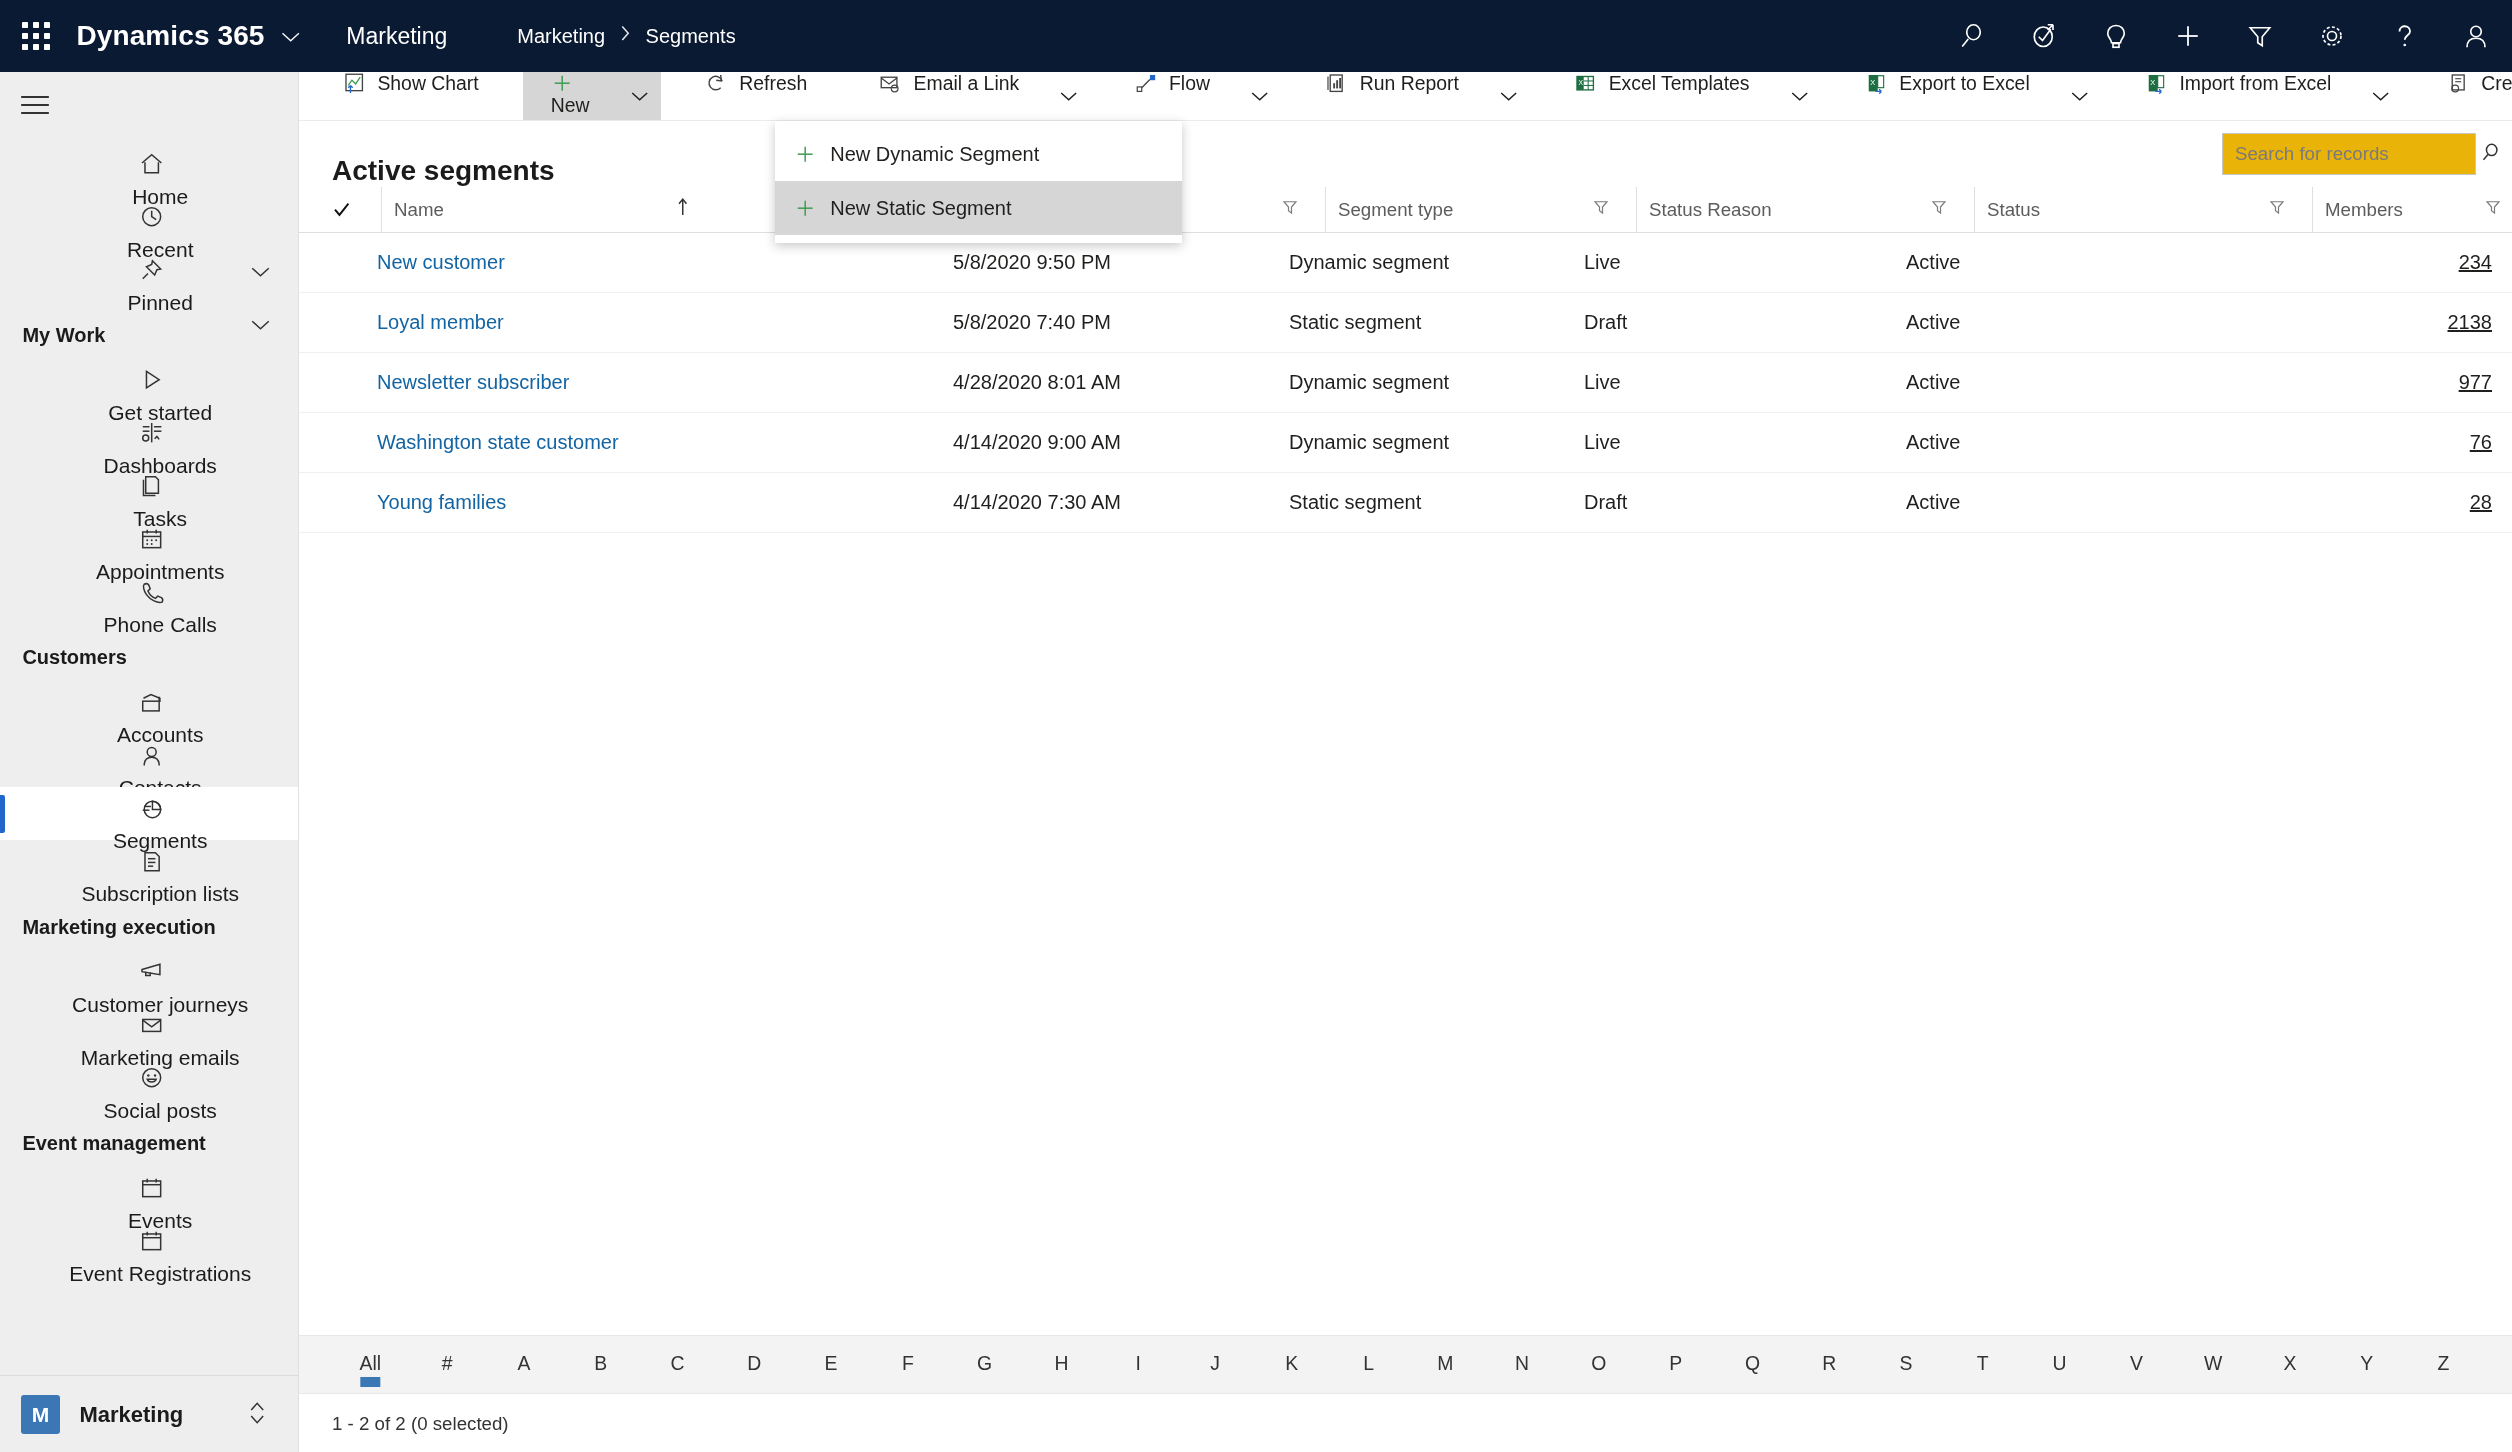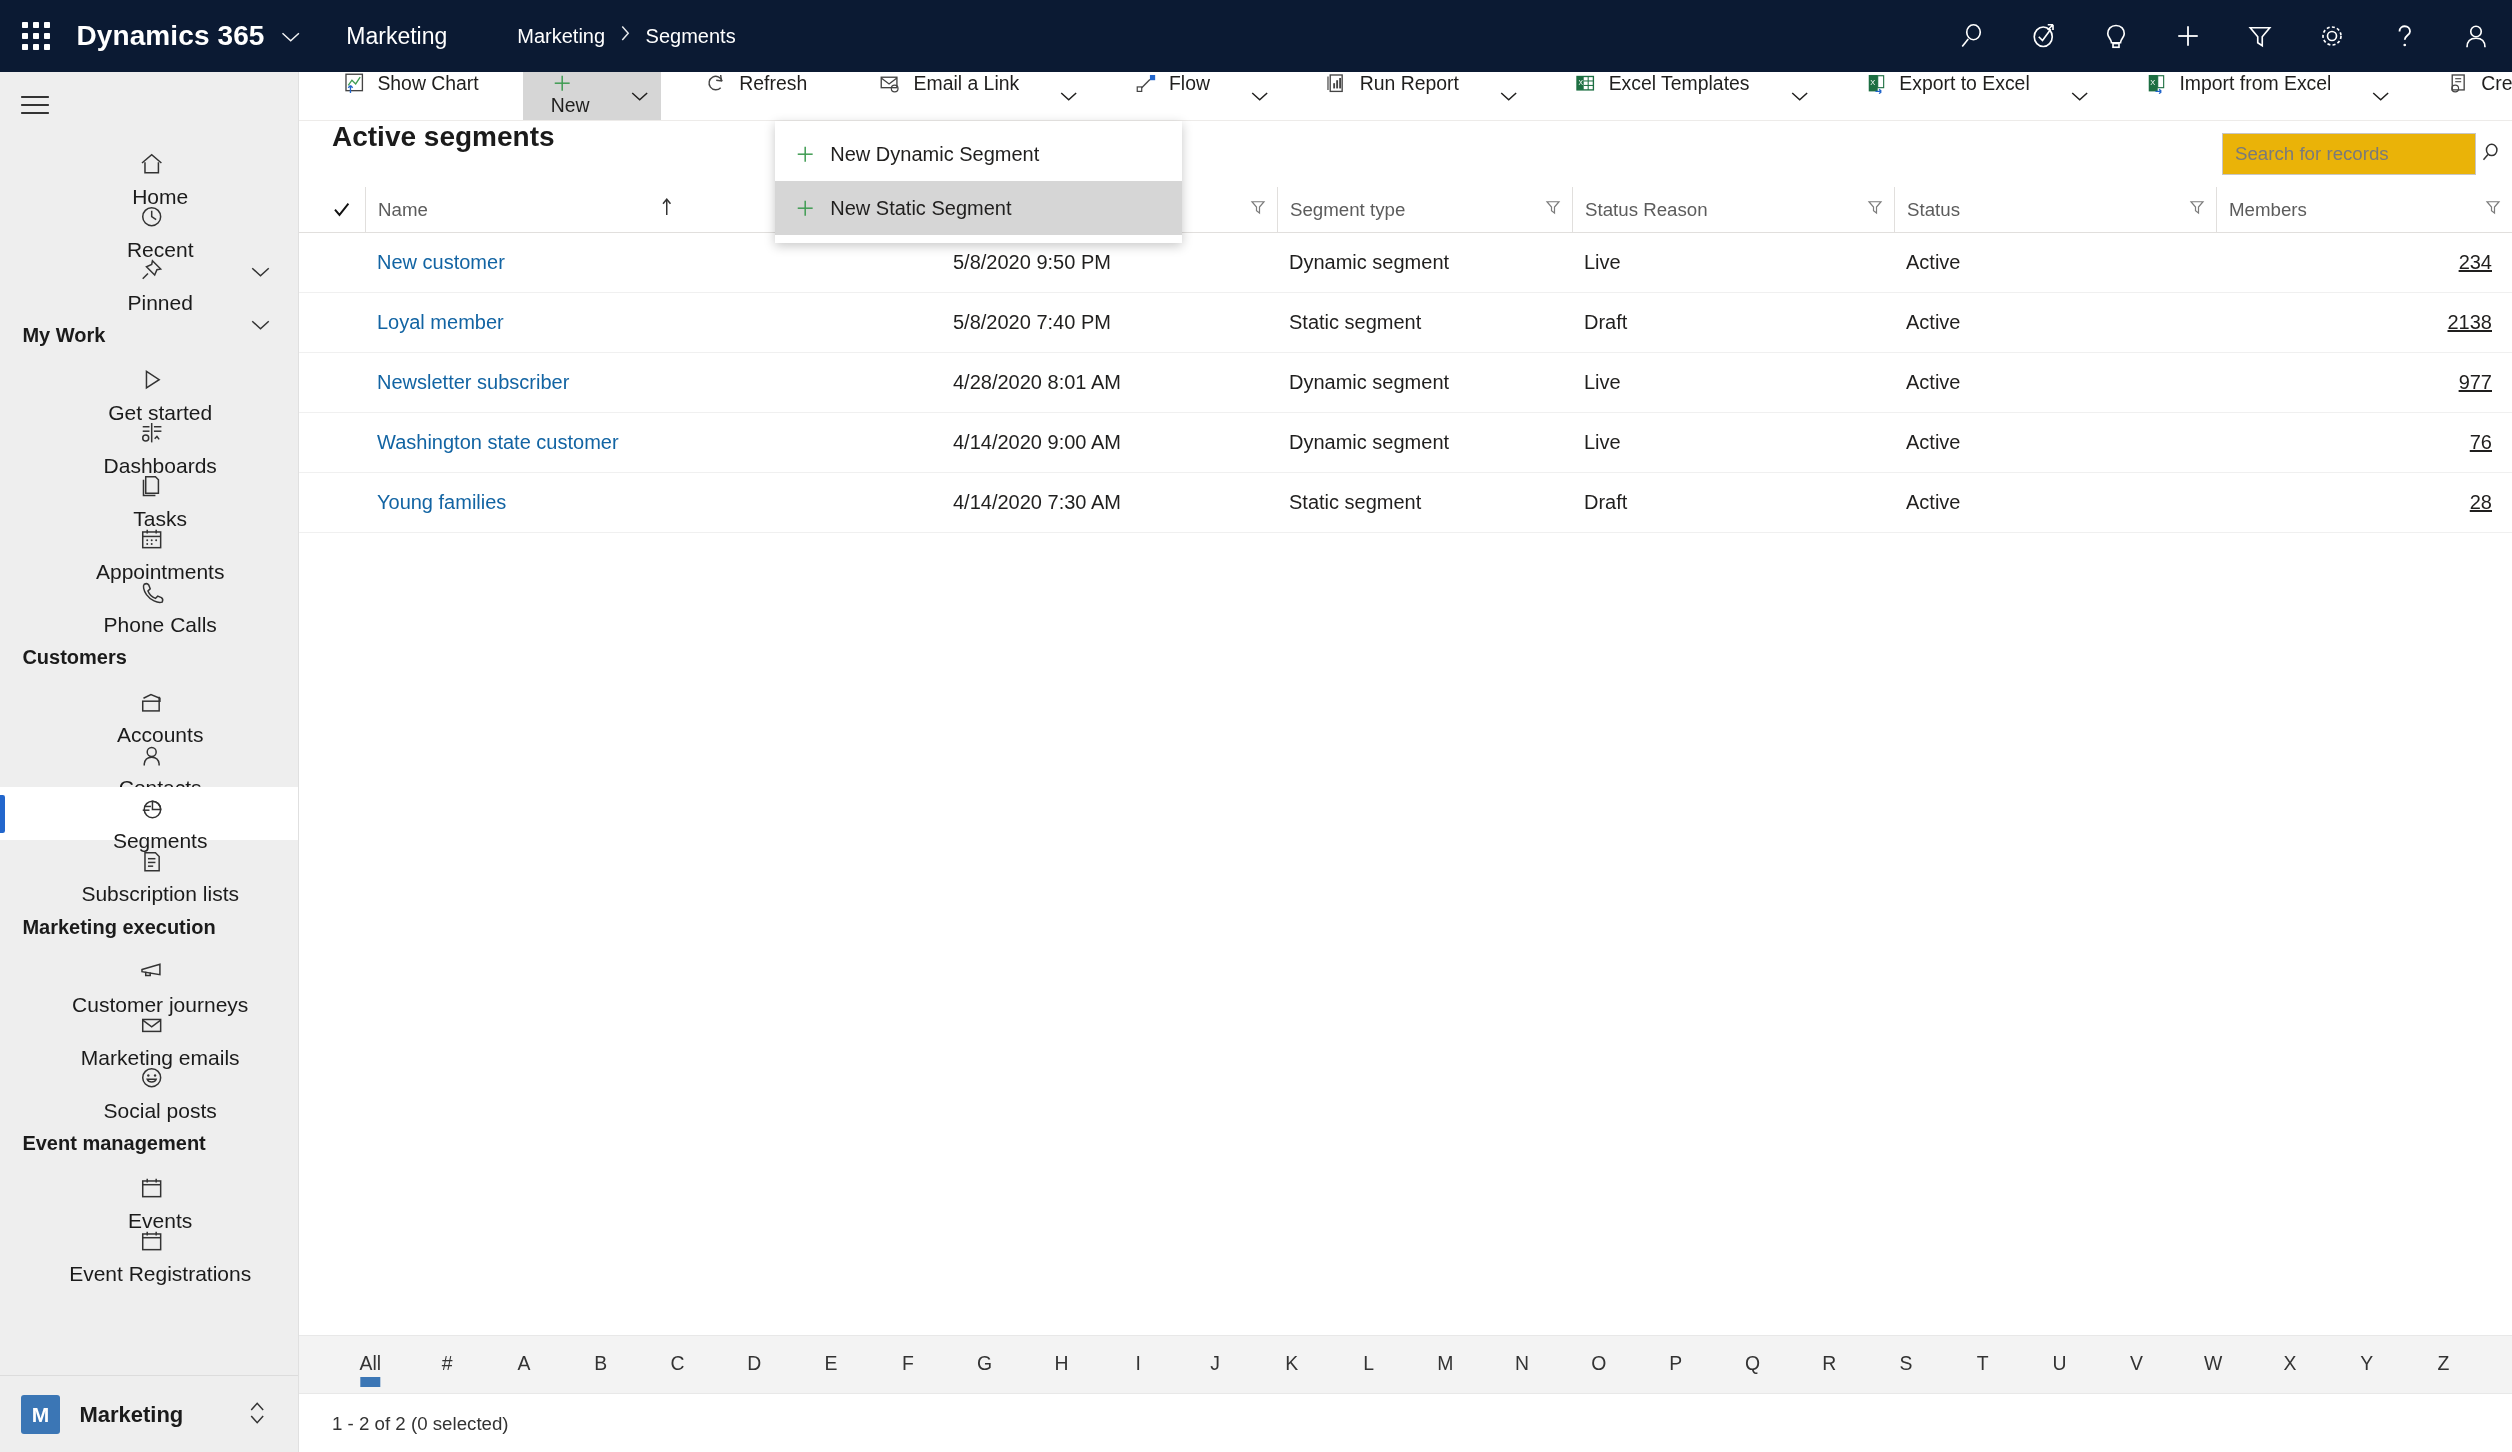--- a/index.html
+++ b/index.html
@@ -93,37 +93,37 @@
     padding: 6px 0 7.5px 0;
   }
   .dd-item {
     height: 54px; display: flex; align-items: center; padding-left: 19.4px;
     font-size: 20px; color: #201f1e; cursor: pointer;
   }
   .dd-item.hover { background: #d6d6d6; }
   .dd-item .ci { margin-right: 13.5px; display: flex; align-items: center; }
 
   
-  .titlerow { height: 66px; display: flex; align-items: flex-start; padding: 0 0 0 33px; position: relative; }
+  .titlerow { height: 66px; display: flex; align-items: flex-end; padding: 0 0 0 33px; position: relative; }
   .vtitle { font-size: 28px; font-weight: bold; color: #1b1b1b; }
   .searchbox {
     position: absolute; right: 36px; top: 12px;
     width: 254px; height: 42px; border: 0.7px solid #c8c6c4; background: #eab308;
     display: flex; align-items: center; padding: 0 12px; margin-left: 32px;
   }
   .searchbox input {
     border: none; outline: none; flex: 1; font-size: 18.7px; color: #323130;
     font-family: "Liberation Sans", sans-serif; background: transparent;
   }
   .searchbox input::placeholder { color: #7a7a7a; }
 
   
   .grid-head {
     display: flex; align-items: stretch; height: 46px;
-    border-bottom: 0.7px solid #e1dfdd; padding-left: 33px; background: #fff;
+    border-bottom: 0.7px solid #e1dfdd; padding-left: 33px; background: #fff; gap: 16px;
   }
   .gh {
     display: flex; align-items: center; font-size: 18.7px; color: #5c5c5c;
     position: relative; border-left: 0.7px solid #e1dfdd; padding-left: 12px;
   }
   .gh:first-child { border-left: none; }
   .gh .hf { margin-left: auto; margin-right: 10.5px; opacity: .8; }
   .gh .sortarrow { margin-left: auto; margin-right: 6px; font-size: 18px; color: #333; }
   .col-check { width: 33px; flex: 0 0 33px; display: flex; align-items: center; }
   .col-name { flex: 0 0 576px; }

